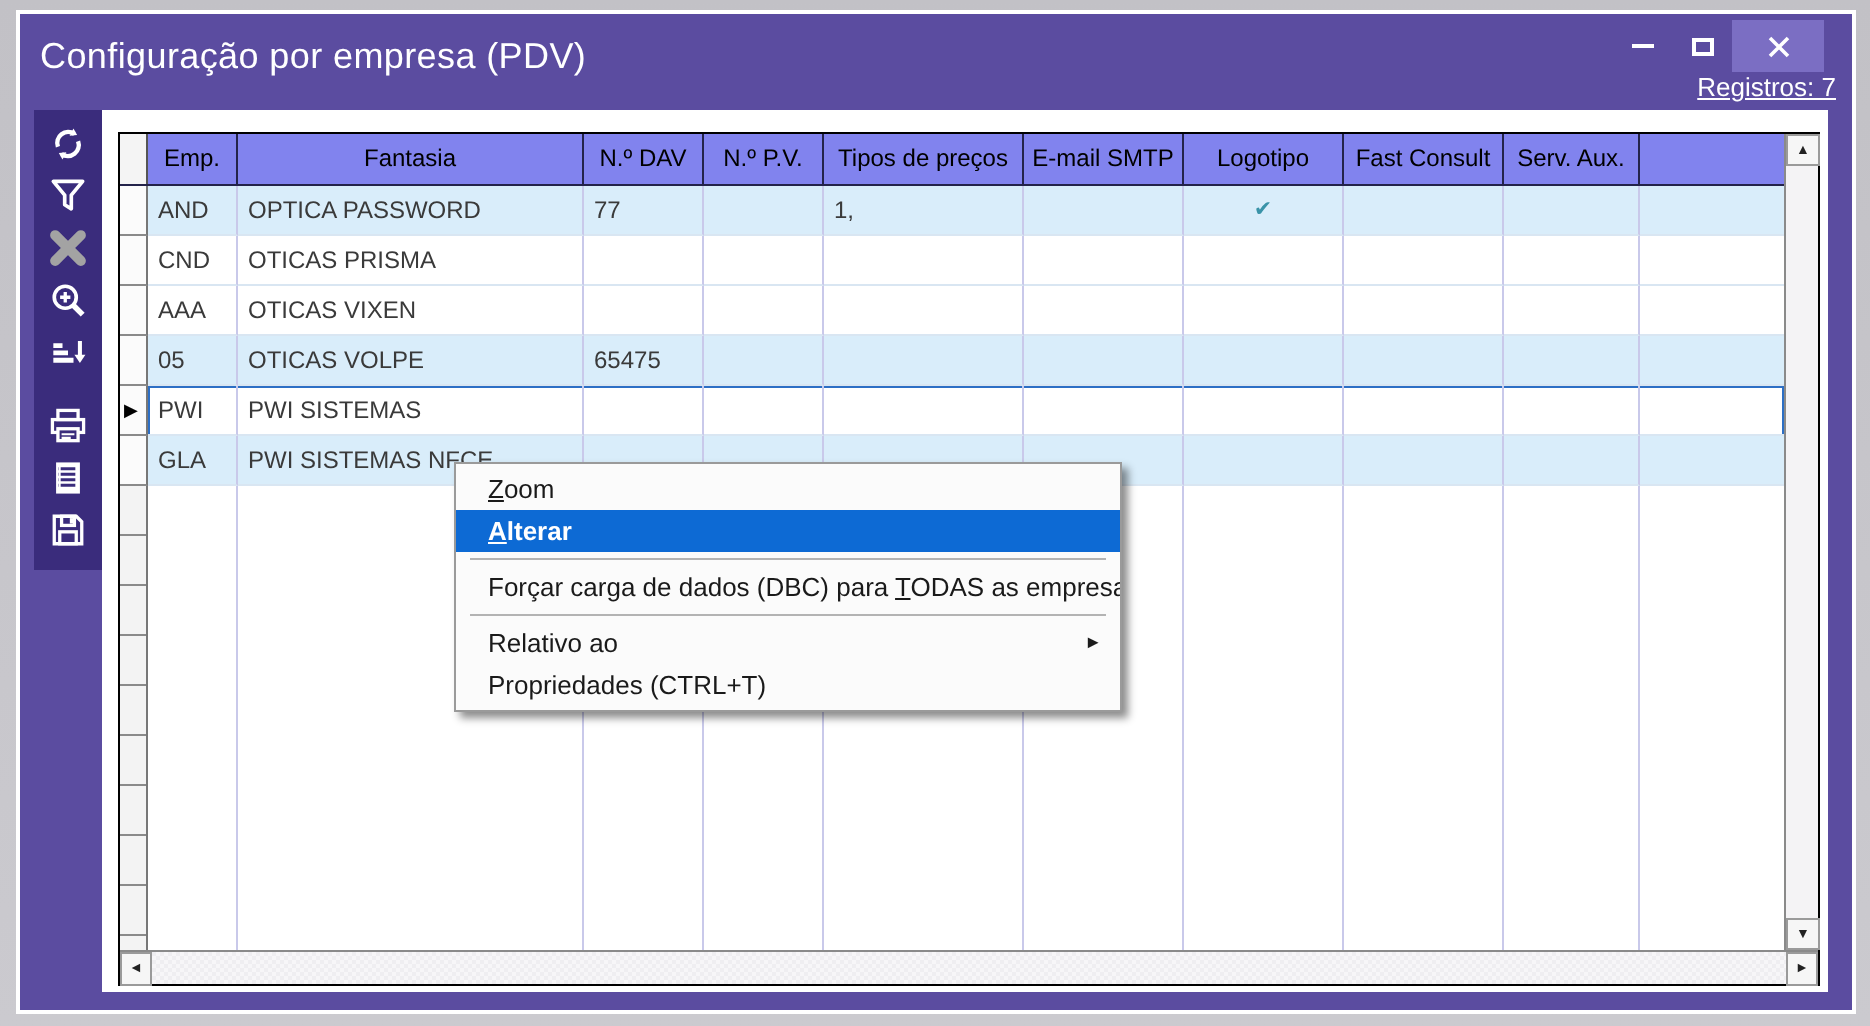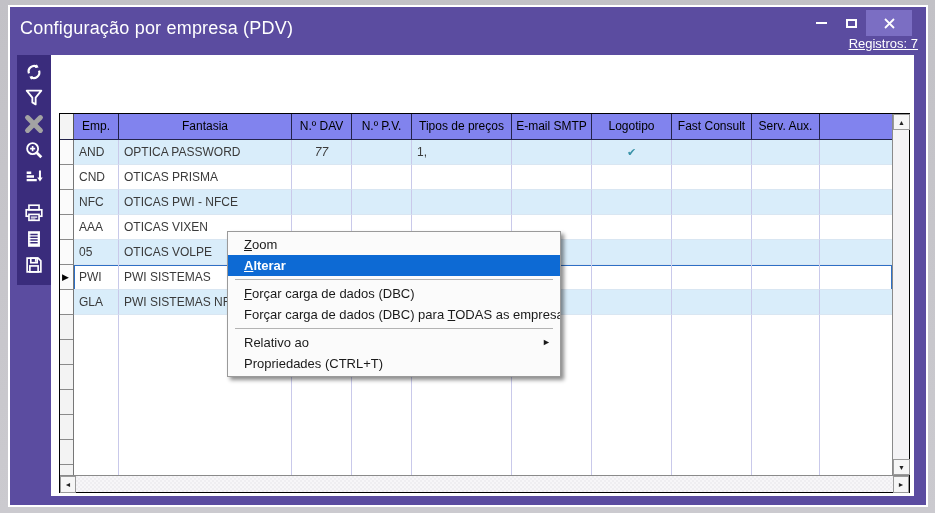--- a/index.html
+++ b/index.html
@@ -27,40 +27,40 @@
   .main { flex:1; display:flex; padding:0 12px 9px 7px; min-height:0; }
   .toolbar-col { width:34px; flex:0 0 auto; }
   .toolbar-panel { background:#3a2c7c; padding:5px 0 8px; display:flex;
     flex-direction:column; align-items:center; gap:2px; }
   .tb-btn { width:26px; height:24px; display:flex; align-items:center; justify-content:center; }
   .tb-gap { height:9px; }
   .content { flex:1; background:#fff; position:relative; min-width:0; }
 
   
   .grid { position:absolute; left:8px; top:11px; right:4px; bottom:3px;
-    border:1px solid #000; display:flex; flex-direction:column; background:#fff;margin-top:47px; }
+    border:1px solid #000; display:flex; flex-direction:column; background:#fff; }
   .grid-upper { flex:1; display:flex; min-height:0; }
   .grid-cols { flex:1; display:flex; flex-direction:column; overflow:hidden; min-width:0; }
 
   .ghead { height:26px; display:flex; flex:0 0 auto; border-bottom:1px solid #23234a; }
   .hcell { background:#8183ee; border-right:1px solid #23234a; font-size:12px; color:#000;
     line-height:25px; text-align:center; overflow:hidden; white-space:nowrap; }
   .hcell.hsel { background:#f4f4f4; border-right:1px solid #555; }
   .hcell.hfill { border-right:none; }
 
   .grow { height:25px; display:flex; flex:0 0 auto; }
   .selcell { width:14px; flex:0 0 auto; background:#fbfbfb; border-right:1px solid #777;
     border-bottom:1px solid #8a8a8a; position:relative; }
   .row-marker { position:absolute; left:2px; top:6px; font-size:9px; color:#000; line-height:12px; }
   .cells { flex:1; display:flex; min-width:0; position:relative; }
   .grow.selected .cells { box-shadow:inset 0 0 0 1px #2d6fc5; }
   .cell { border-right:1px solid #c9c9ea; border-bottom:1px solid #d9e6f2; padding:0 5px;
     font-size:12px; color:#3a3a3a; line-height:24px; white-space:nowrap; overflow:hidden; }
   .grow.alt .cell { background:#d9edfa; }
-  .num { text-align:center;font-style:italic; }
+  .num { text-align:left; }
   .ctr { text-align:center; }
   .cell.check { color:#3a93a8; font-size:11px; }
   .cfill { border-right:none; }
 
   .gfiller { flex:1; display:flex; min-height:0; }
   .fsel { width:14px; flex:0 0 auto; border-right:1px solid #777;
     background:repeating-linear-gradient(to bottom,#f3f3f3 0 24px,#8a8a8a 24px 25px); }
   .fcell { border-right:1px solid #c9c9ea; }
   .fcell.cfill { border-right:none; }
 
@@ -225,35 +225,20 @@
                   <div class="cell c-pv num"></div>
                   <div class="cell c-tip"></div>
                   <div class="cell c-eml"></div>
                   <div class="cell c-log ctr check"></div>
                   <div class="cell c-fst"></div>
                   <div class="cell c-srv"></div>
                   <div class="cell cfill c-fil"></div>
                 </div>
               </div>
 
-              <div class="grow alt">
-                <div class="selcell"></div>
-                <div class="cells">
-                  <div class="cell c-emp">NFC</div>
-                  <div class="cell c-fan">OTICAS PWI - NFCE</div>
-                  <div class="cell c-dav num"></div>
-                  <div class="cell c-pv num"></div>
-                  <div class="cell c-tip"></div>
-                  <div class="cell c-eml"></div>
-                  <div class="cell c-log ctr check"></div>
-                  <div class="cell c-fst"></div>
-                  <div class="cell c-srv"></div>
-                  <div class="cell cfill c-fil"></div>
-                </div>
-              </div>
 
               <div class="grow">
                 <div class="selcell"></div>
                 <div class="cells">
                   <div class="cell c-emp">AAA</div>
                   <div class="cell c-fan">OTICAS VIXEN</div>
                   <div class="cell c-dav num"></div>
                   <div class="cell c-pv num"></div>
                   <div class="cell c-tip"></div>
                   <div class="cell c-eml"></div>
@@ -352,23 +337,20 @@
 
         <div class="menu">
           <div class="mi">
             <span></span><u>Z</u><span>oom</span>
           </div>
           <div class="mi hl">
             <span></span><u>A</u><span>lterar</span>
           </div>
           <div class="msep"></div>
           <div class="mi">
-            <span></span><u>F</u><span>orçar carga de dados (DBC)</span>
-          </div>
-          <div class="mi">
             <span>Forçar carga de dados (DBC) para </span><u>T</u><span>ODAS as empresas</span>
           </div>
           <div class="msep"></div>
           <div class="mi">
             <span>Relativo ao</span><u></u><span></span>
             <span class="marrow">►</span>
           </div>
           <div class="mi">
             <span>Propriedades (CTRL+T)</span><u></u><span></span>
           </div>

